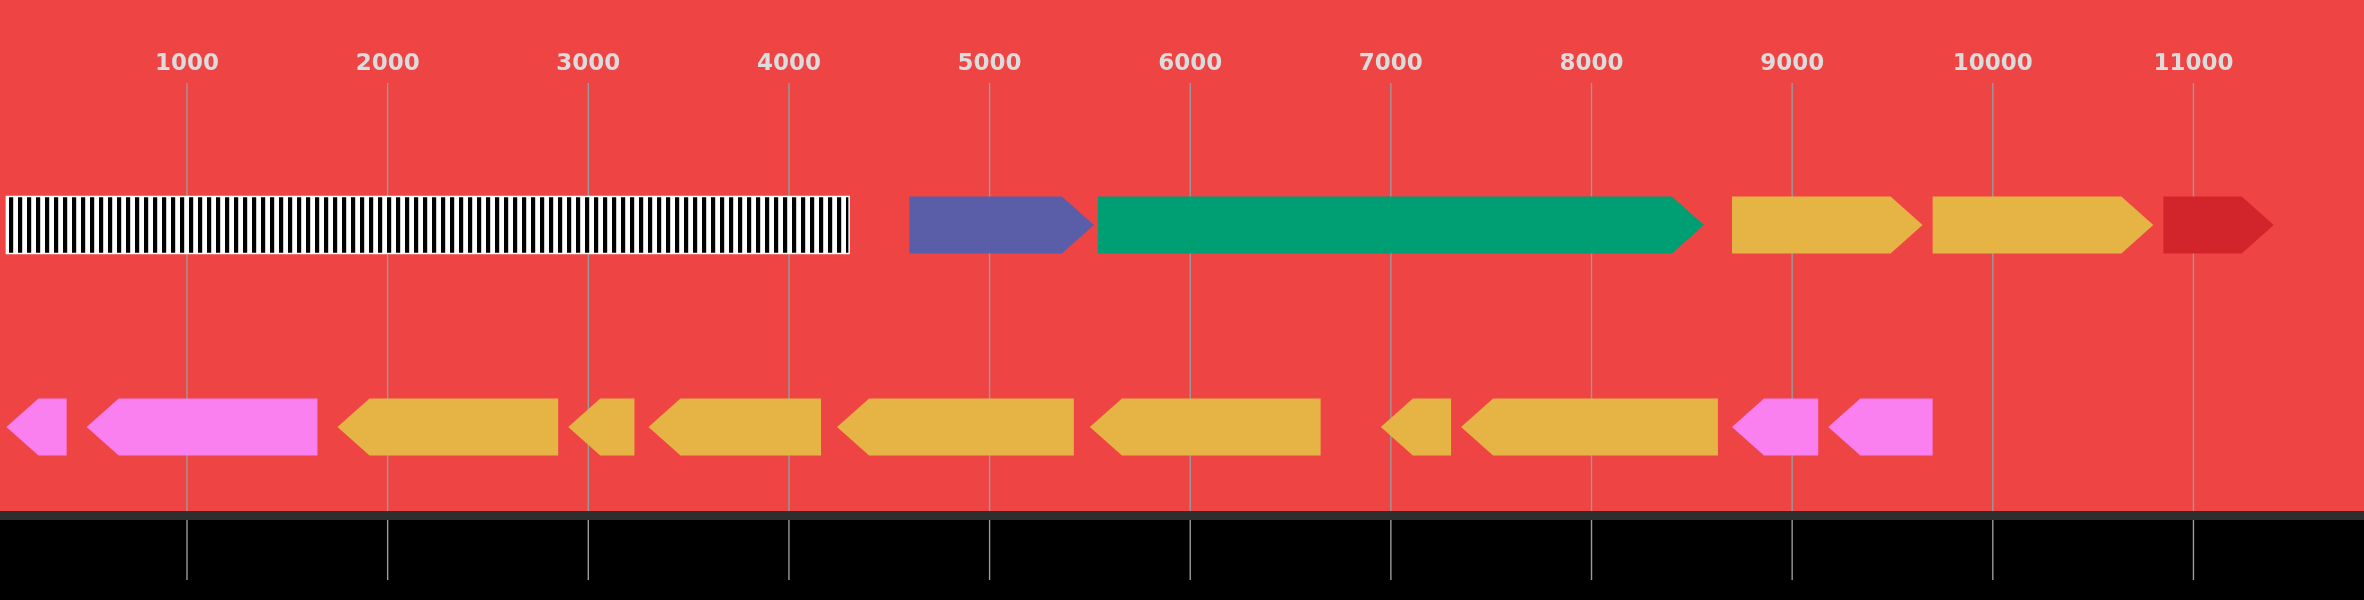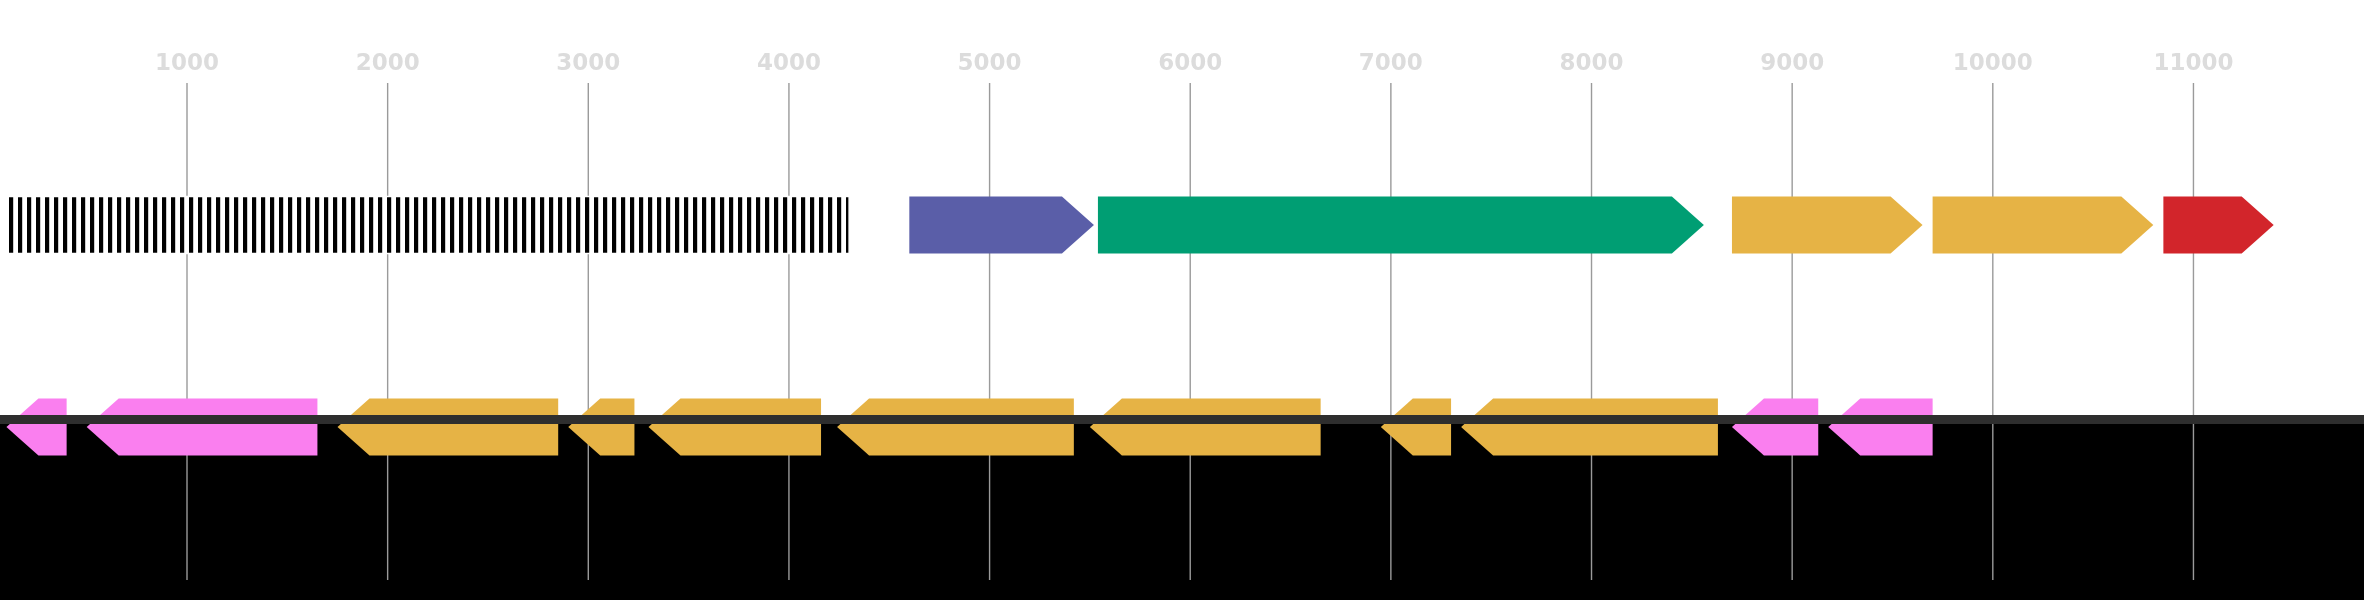--- a/index.html
+++ b/index.html
@@ -9,22 +9,22 @@
   }
   body {
     width: 2364px;
     height: 600px;
     overflow: hidden;
     font-family: "DejaVu Sans", "Liberation Sans", sans-serif;
   }
   #figure {
     position: relative;
     width: 2364px;
-    height: 424px;
-    background: #ffffff;
+    height: 520px;
+    background: #ef4444;
   }
   svg text {
     font-family: "DejaVu Sans", "Liberation Sans", sans-serif;
   }
   .bottom-bar {
     position: absolute;
     left: 0;
     bottom: 0;
     width: 100%;
     height: 9px;

